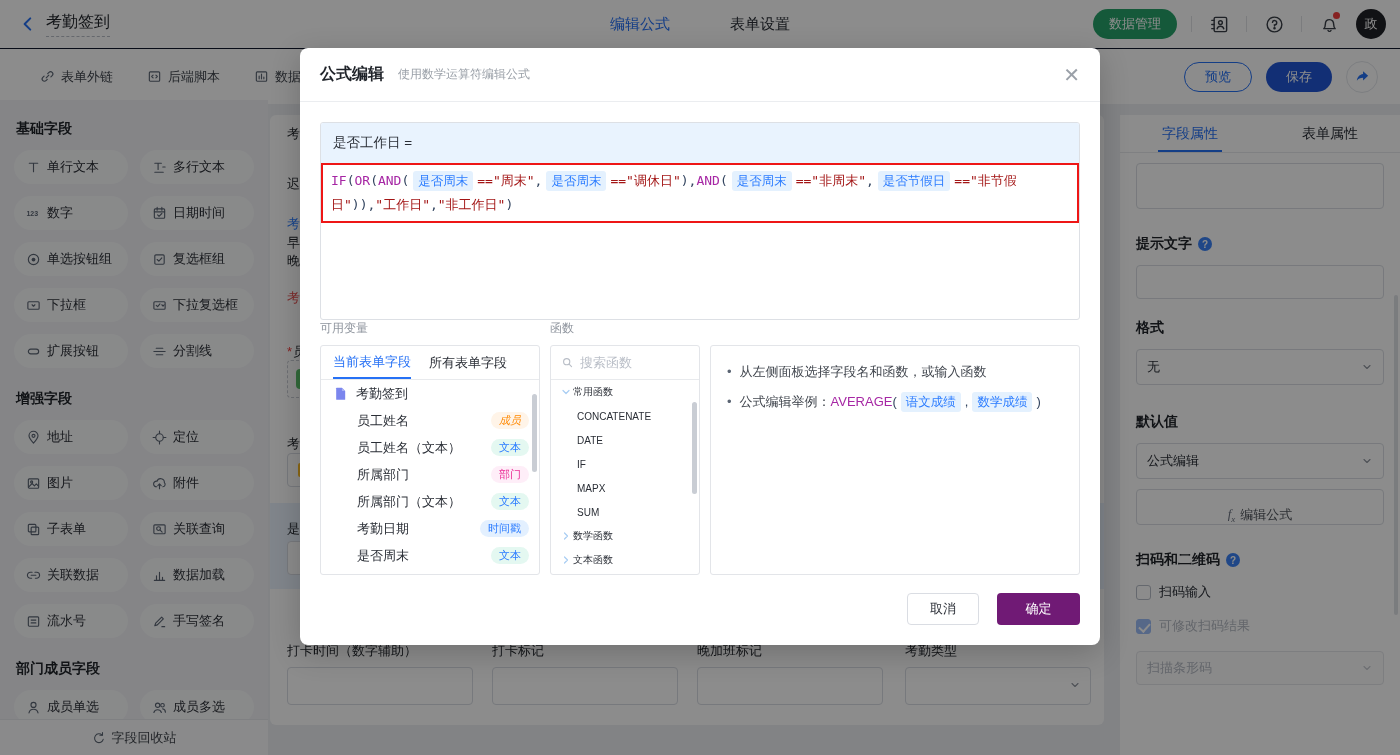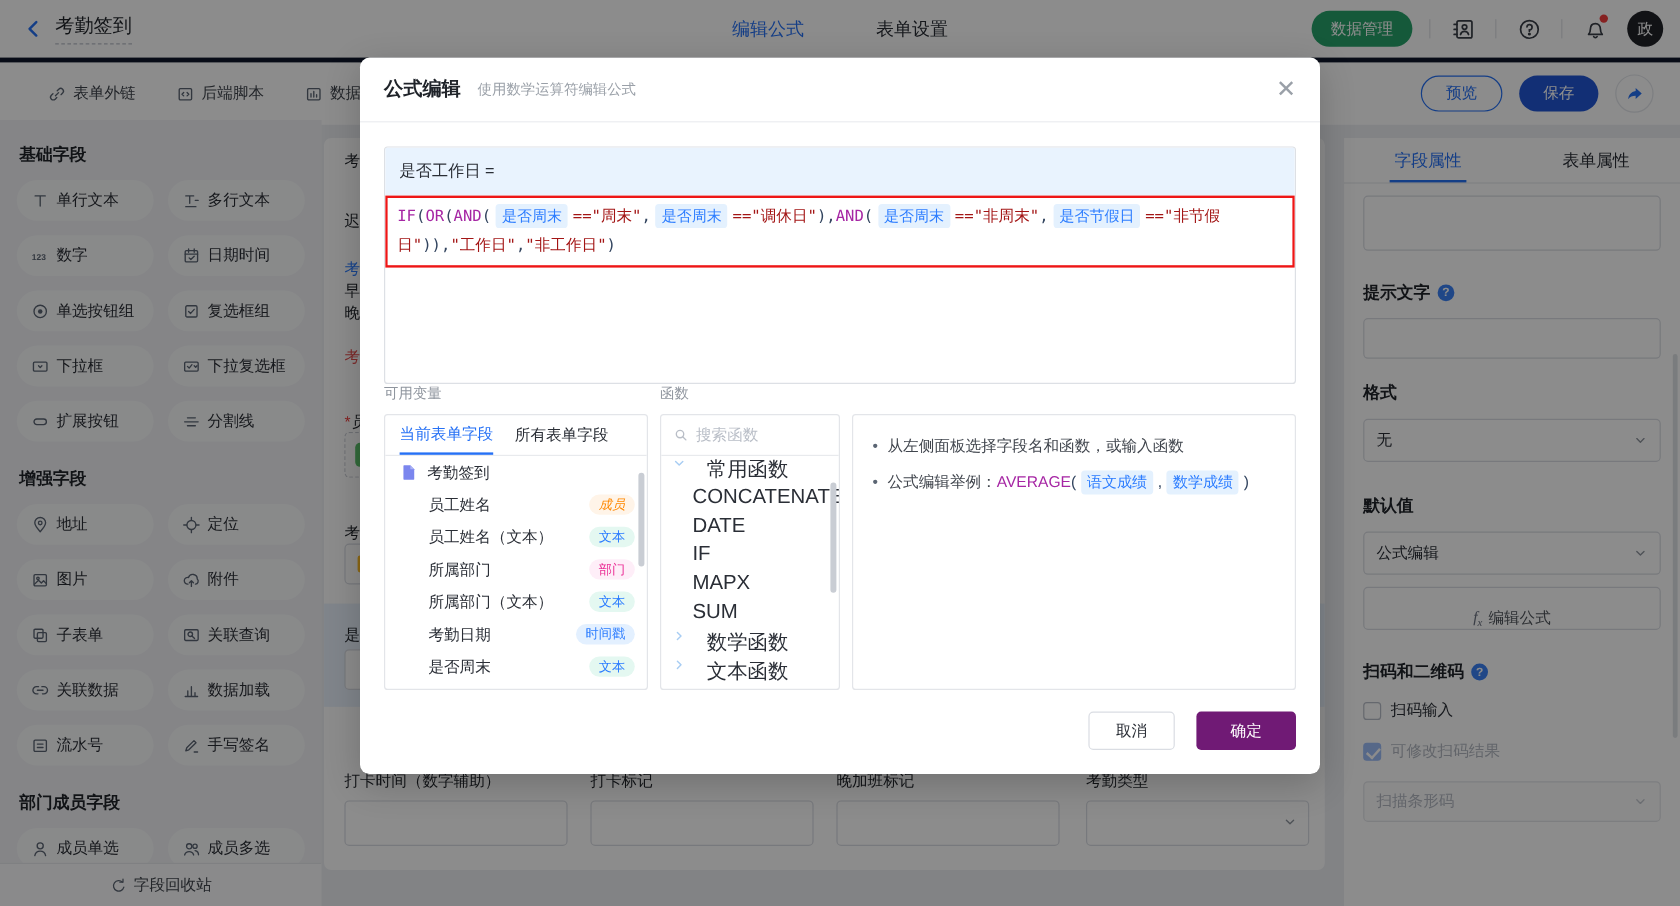--- a/index.html
+++ b/index.html
@@ -16,21 +16,21 @@
   .center-tab { font-size:15px; color:#2a2e36; cursor:pointer; }
   .center-tab.active { color:#2671f5; }
   .topnav-right { position:absolute; right:14px; top:0; height:48px; display:flex; align-items:center; gap:14px; }
   .btn-green { height:30px; padding:0 16px; border-radius:16px; background:#27a36a; color:#fff; font-size:13px; display:flex; align-items:center; border:none; cursor:pointer; }
   .tdiv { width:1px; height:16px; background:#e0e2e6; }
   .nav-ic { position:relative; width:26px; height:26px; color:#3a3f47; cursor:pointer; display:flex; align-items:center; justify-content:center; }
   .red-dot { position:absolute; top:1px; right:2px; width:7px; height:7px; border-radius:50%; background:#f53f3f; }
   .avatar { width:30px; height:30px; border-radius:50%; background:#1f2127; color:#fff; font-size:13px; display:flex; align-items:center; justify-content:center; cursor:pointer; }
 
   
-  .toolbar { position:absolute; left:0; top:48px; width:1400px; height:56px; background:#fff; border-top:4px solid #0f172a; display:flex; align-items:center; z-index:1; }
+  .toolbar { position:absolute; left:0; top:48px; width:1400px; height:56px; background:#fff; border-top:1px solid #0f172a; display:flex; align-items:center; z-index:1; }
   .tb-item { display:flex; align-items:center; gap:6px; font-size:13px; color:#41464e; margin-left:34px; cursor:pointer; }
   .tb-item:first-child { margin-left:40px; }
   .toolbar-right { position:absolute; right:22px; display:flex; align-items:center; gap:14px; }
   .btn-preview { height:30px; padding:0 20px; border-radius:16px; background:transparent; border:1px solid #2671f5; color:#2671f5; font-size:13px; cursor:pointer; }
   .btn-save { height:30px; padding:0 20px; border-radius:16px; background:#2157d6; border:none; color:#fff; font-size:13px; cursor:pointer; }
   .btn-share { width:32px; height:32px; border-radius:50%; background:#fff; border:1px solid #e3e6eb; color:#2671f5; display:flex; align-items:center; justify-content:center; cursor:pointer; }
 
   
   .sidebar { position:absolute; left:0; top:100px; width:268px; height:655px; background:#f2f3f6; overflow:hidden; z-index:1; }
   .sb-sec-title { font-size:14px; font-weight:bold; color:#1f2329; padding:20px 16px 10px; }
@@ -104,21 +104,21 @@
   .tree-row .nm { flex:1; padding-left:8px; white-space:nowrap; overflow:hidden; }
   .tree-row.child .nm { padding-left:24px; }
   .badge { font-size:11px; padding:1px 8px; border-radius:9px; white-space:nowrap; }
   .b-orange { color:#ff8800; background:#fff4e8;font-style:italic; }
   .b-cyan { color:#2b7cff; background:#e4f8f1; }
   .b-pink { color:#eb2f96; background:#feeef8; }
   .b-blue { color:#2b7cff; background:#e3f0ff; }
   .v-scroll { position:absolute; right:2px; top:48px; width:5px; height:78px; border-radius:3px; background:#c9cdd4; }
   .f-scroll { position:absolute; right:2px; top:56px; width:5px; height:92px; border-radius:3px; background:#c9cdd4; }
   .search-row { height:34px; border-bottom:1px solid #e8eaed; display:flex; align-items:center; gap:6px; padding:0 10px; color:#b9bec7; font-size:13px; }
-  .fn-row { height:24px; display:flex; align-items:flex-start; padding:0 8px; font-size:17px; color:#2a2e36; cursor:pointer;gap:16px; }
+  .fn-row { height:24px; display:flex; align-items:center; padding:0 8px; font-size:10px; color:#2a2e36; cursor:pointer; }
   .fn-row .caret { width:14px; color:#a8cdf3; flex:none; }
   .fn-row.leaf { padding-left:26px; }
   .tips-body { padding:14px 16px; font-size:13px; color:#41464e; line-height:24px; }
   .tip-line { display:flex; gap:8px; margin-bottom:6px; }
   .tip-dot { color:#5b6573; }
   .m-footer { position:absolute; right:20px; top:545px; display:flex; gap:18px; }
   .btn-cancel { width:72px; height:32px; border:1px solid #dadde3; border-radius:4px; background:#fff; font-size:13px; color:#2a2e36; cursor:pointer; }
   .btn-ok { width:83px; height:32px; border:none; border-radius:4px; background:#701a75; font-size:13px; color:#fff; cursor:pointer; }
 </style>
 </head>

